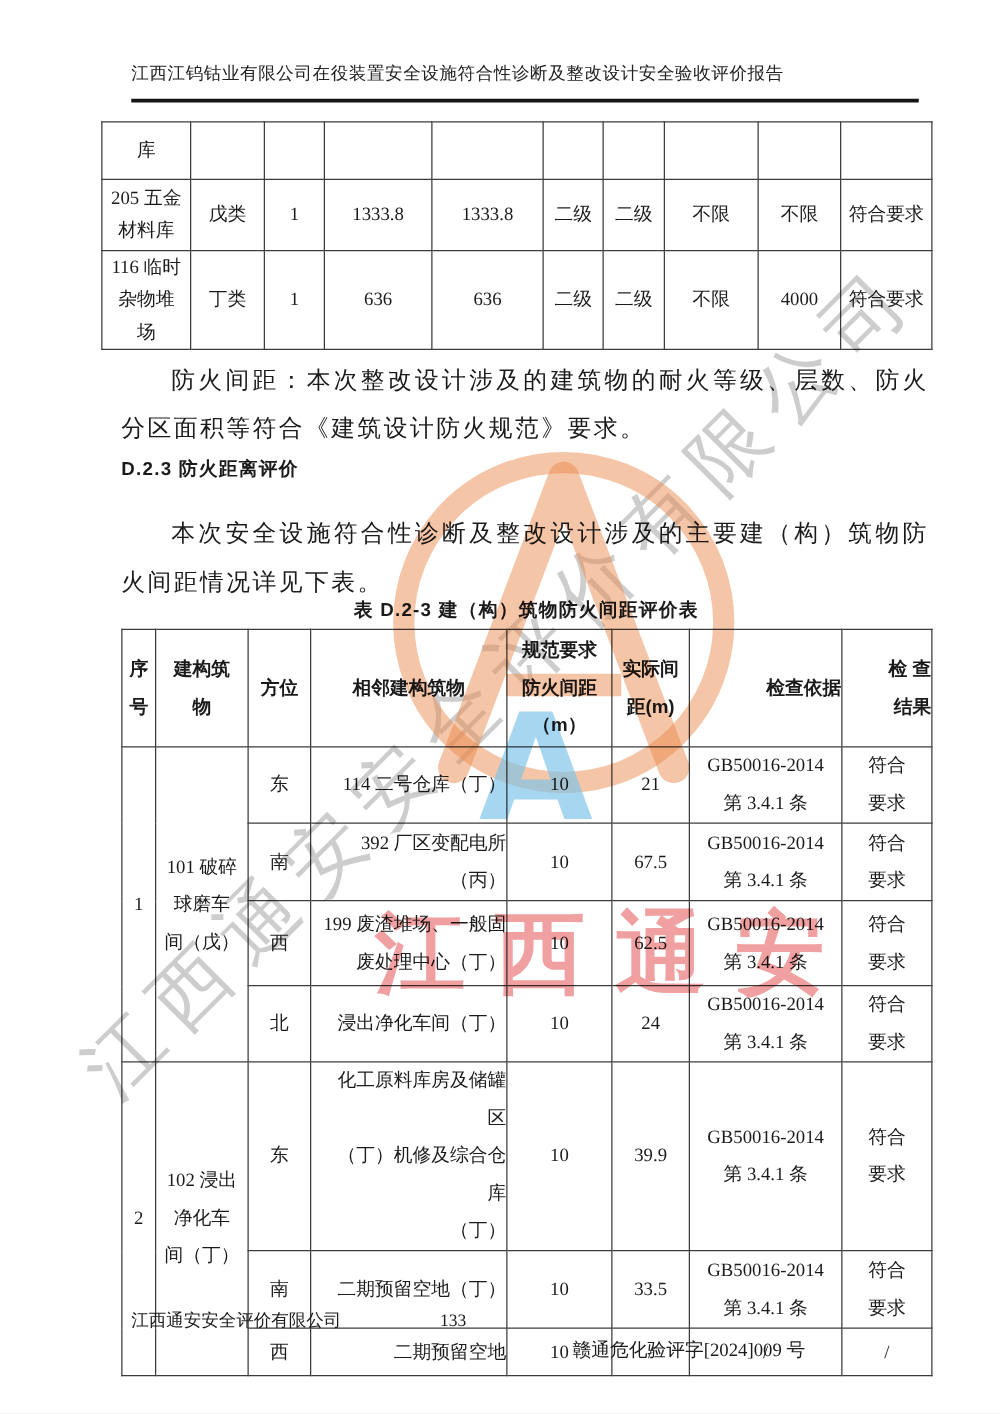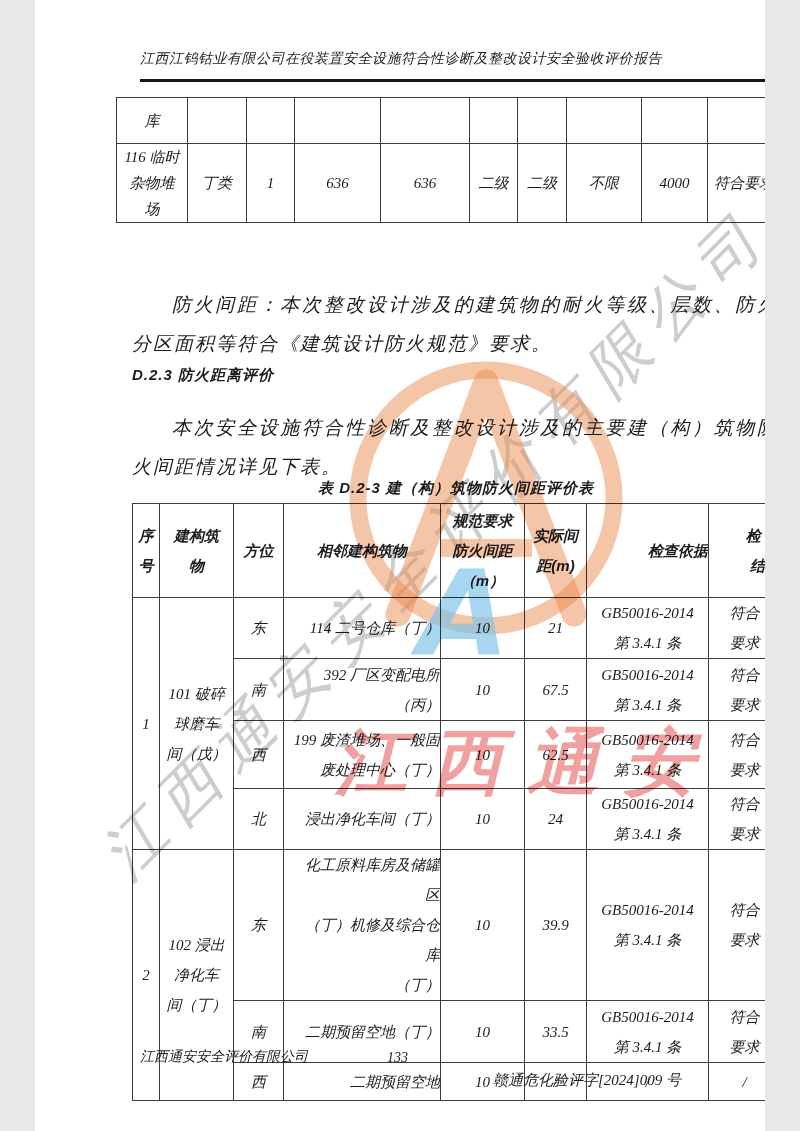--- a/index.html
+++ b/index.html
@@ -1,24 +1,23 @@
 <!DOCTYPE html>
 <html><head>
 <meta charset="utf-8">
 <style>
   html,body{margin:0;padding:0;background:#e8e8e8;}
   .page{
     position:relative;
-    width:730px;height:1131px;
+    width:800px;height:1131px;
     margin:0 auto;
     background:#ffffff;
     overflow:hidden;
     font-family:"Liberation Serif","DejaVu Serif",serif;
     color:#1b1b1b;
-    font-style:italic;
   }
   
   .header-title{
     position:absolute;left:105px;top:50px;
     font-size:14px;letter-spacing:0.5px;color:#222;
     font-family:"Liberation Serif","DejaVu Serif",serif;
   }
   .header-rule{
     position:absolute;left:105px;top:79px;width:630px;height:3px;
     background:#151515;
@@ -121,20 +120,33 @@
       <td>库</td>
       <td></td>
       <td></td>
       <td></td>
       <td></td>
       <td></td>
       <td></td>
       <td></td>
       <td></td>
       <td></td>
+    </tr>
+    <tr style="height:57px">
+      <td>205 五金
+材料库</td>
+      <td>戊类</td>
+      <td>1</td>
+      <td>1333.8</td>
+      <td>1333.8</td>
+      <td>二级</td>
+      <td>二级</td>
+      <td>不限</td>
+      <td>不限</td>
+      <td>符合要求</td>
     </tr>
     <tr style="height:73px">
       <td>116 临时
 杂物堆
 场</td>
       <td>丁类</td>
       <td>1</td>
       <td>636</td>
       <td>636</td>
       <td>二级</td>

